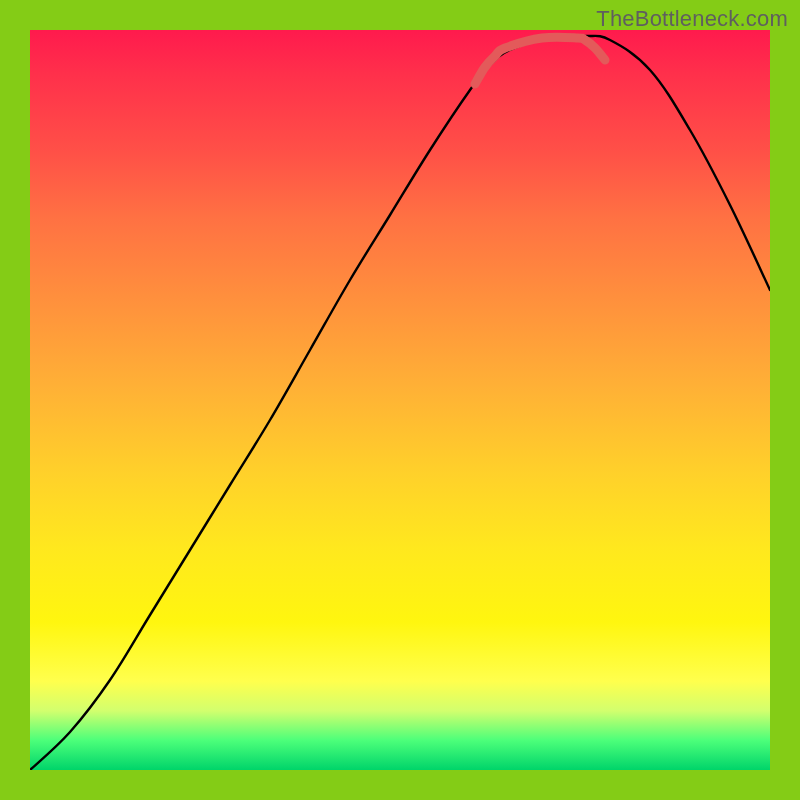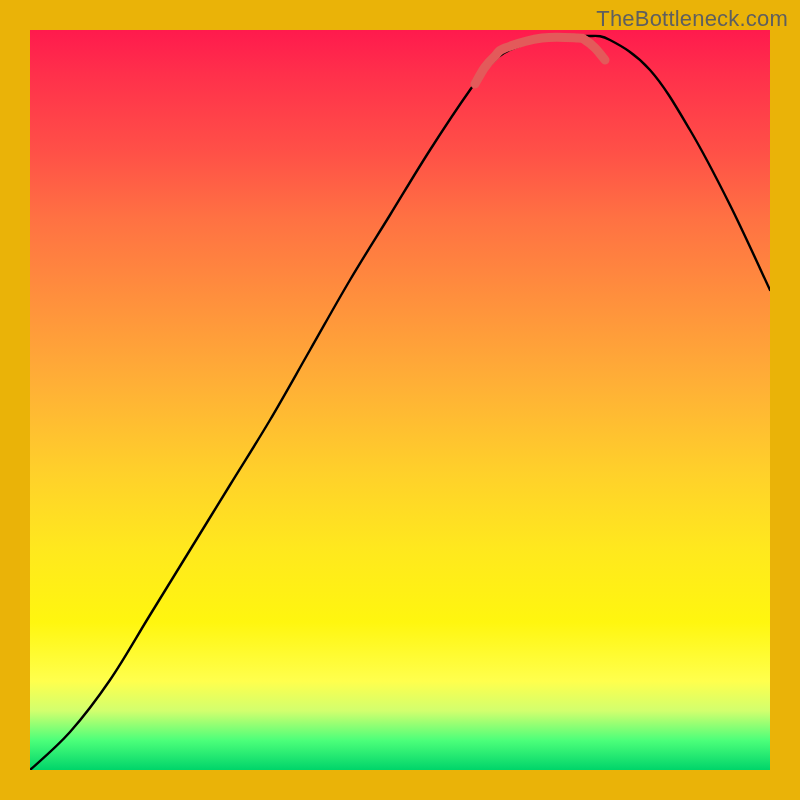--- a/index.html
+++ b/index.html
@@ -10,21 +10,21 @@
     background: #000;
     overflow: hidden;
     font-family: Arial, Helvetica, sans-serif;
   }
   .frame {
     position: absolute;
     left: 0;
     top: 0;
     width: 800px;
     height: 800px;
-    background: #eab308;
+    background: #84cc16;
   }
   .plot {
     position: absolute;
     left: 30px;
     top: 30px;
     width: 740px;
     height: 740px;
     background: linear-gradient(
       to bottom,
       #ff1a4d 0%,

